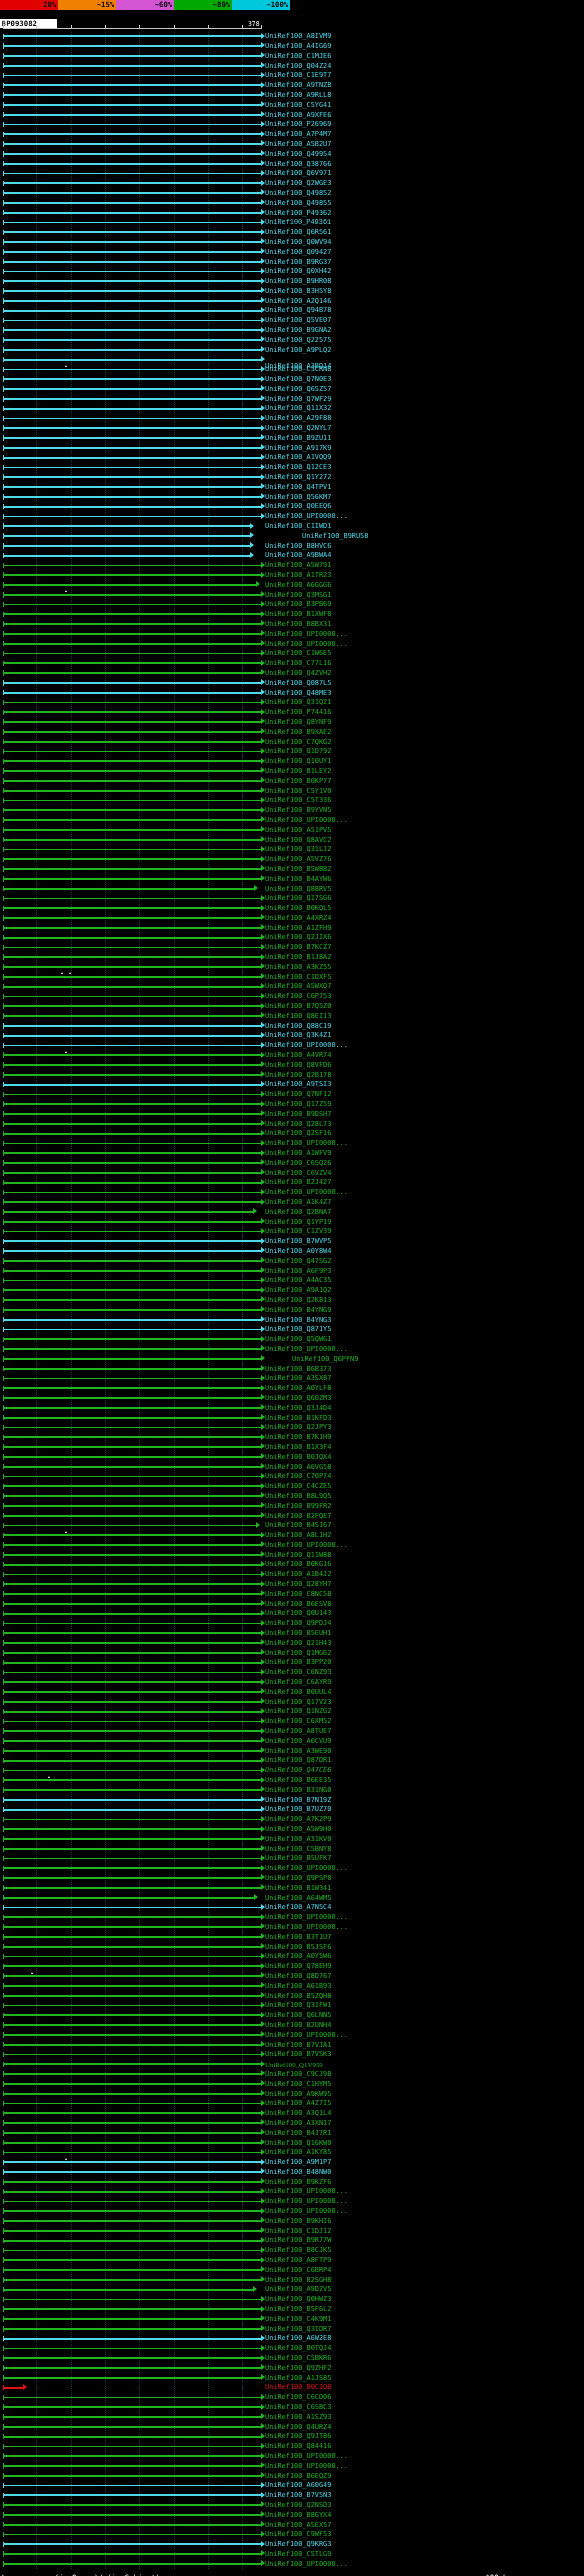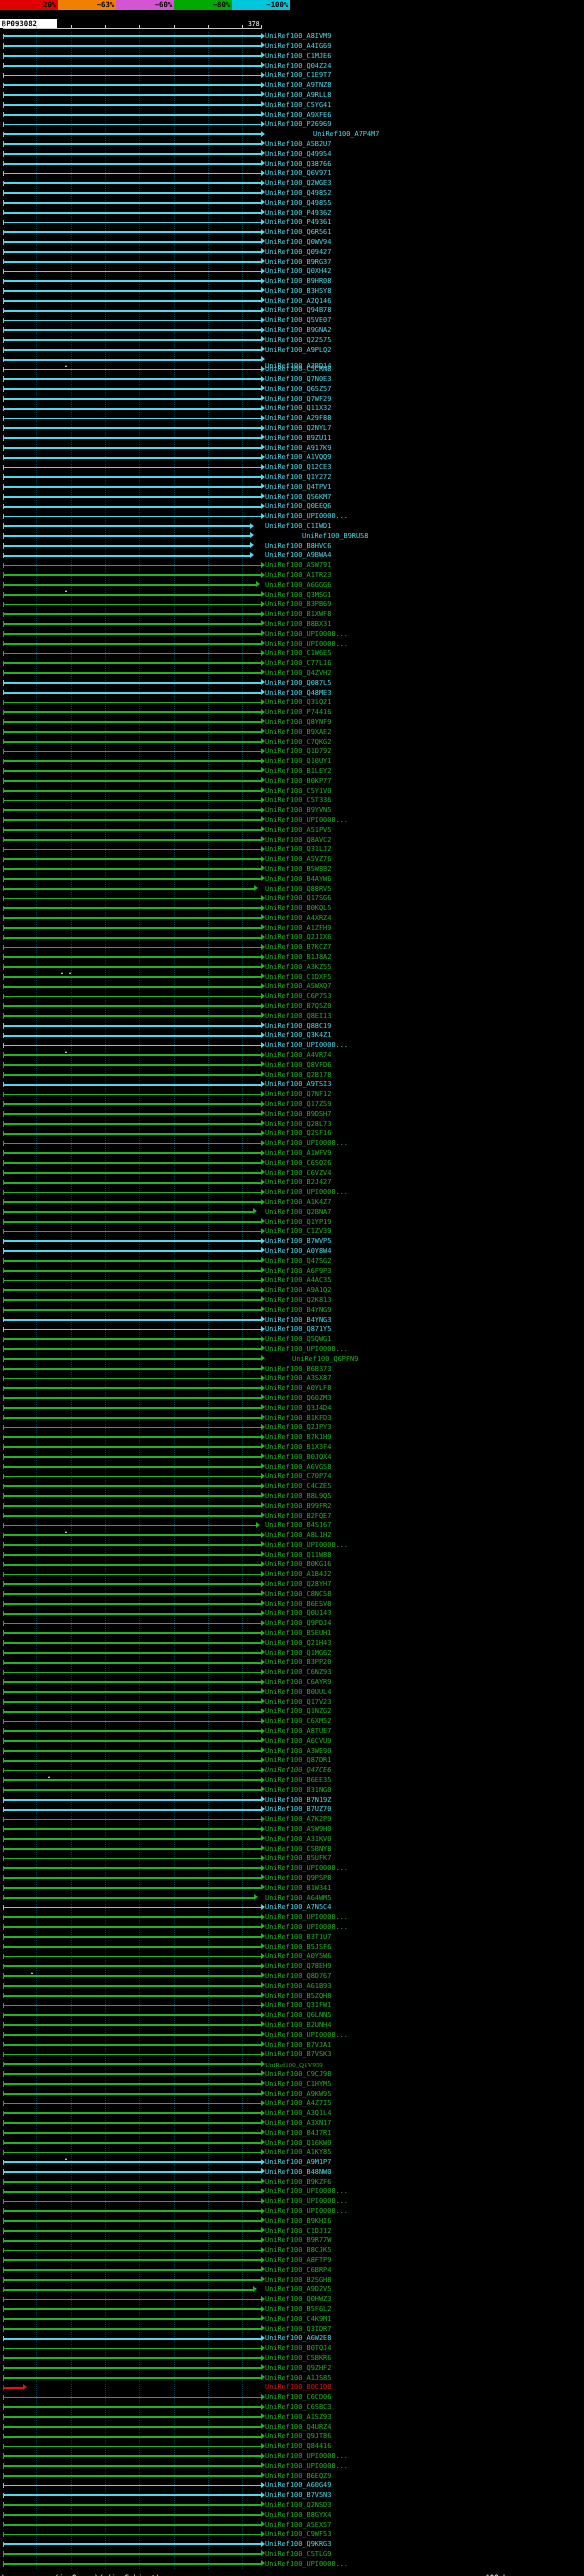--- a/index.html
+++ b/index.html
@@ -28,21 +28,21 @@
 </style>
 </head>
 <body>
 
 <div>
   <div class="key" id="key">
       <div class="key-seg" style="background: rgb(224, 0, 0);">
         <span class="key-label">20%</span>
       </div>
       <div class="key-seg" style="background: rgb(240, 128, 0);">
-        <span class="key-label">~63%</span>
+        <span class="key-label">~15%</span>
       </div>
       <div class="key-seg" style="background: rgb(212, 85, 212);">
         <span class="key-label">~60%</span>
       </div>
       <div class="key-seg" style="background: rgb(0, 168, 0);">
         <span class="key-label">~80%</span>
       </div>
       <div class="key-seg" style="background: rgb(0, 200, 220);">
         <span class="key-label">~100%</span>
       </div>
@@ -132,21 +132,21 @@
       <div class="row">
         <div class="start-tick" style="left: 2.7px; background: rgb(79, 216, 232);"></div>
         <div class="bar" style="left: 2.7px; width: 259px; background: rgb(79, 216, 232);"></div>
         <div class="arrow" style="left: 261px; border-left-color: rgb(79, 216, 232);"></div>
         <span class="row-label" style="color: rgb(79, 216, 232);">UniRef100_P26969</span>
       </div>
       <div class="row">
         <div class="start-tick" style="left: 2.7px; background: rgb(79, 216, 232);"></div>
         <div class="bar" style="left: 2.7px; width: 259px; background: rgb(79, 216, 232);"></div>
         <div class="arrow" style="left: 261px; border-left-color: rgb(79, 216, 232);"></div>
-        <span class="row-label" style="color: rgb(79, 216, 232); margin-left: 48px;">UniRef100_A7P4M7</span>
+        <span class="row-label" style="color: rgb(79, 216, 232);">UniRef100_A7P4M7</span>
       </div>
       <div class="row">
         <div class="start-tick" style="left: 2.7px; background: rgb(79, 216, 232);"></div>
         <div class="bar" style="left: 2.7px; width: 259px; background: rgb(79, 216, 232);"></div>
         <div class="arrow" style="left: 261px; border-left-color: rgb(79, 216, 232);"></div>
         <span class="row-label" style="color: rgb(79, 216, 232);">UniRef100_A5B2U7</span>
       </div>
       <div class="row">
         <div class="start-tick" style="left: 2.7px; background: rgb(79, 216, 232);"></div>
         <div class="bar" style="left: 2.7px; width: 259px; background: rgb(79, 216, 232);"></div>
@@ -186,21 +186,21 @@
       <div class="row">
         <div class="start-tick" style="left: 2.7px; background: rgb(79, 216, 232);"></div>
         <div class="bar" style="left: 2.7px; width: 259px; background: rgb(79, 216, 232);"></div>
         <div class="arrow" style="left: 261px; border-left-color: rgb(79, 216, 232);"></div>
         <span class="row-label" style="color: rgb(79, 216, 232);">UniRef100_P49362</span>
       </div>
       <div class="row">
         <div class="start-tick" style="left: 2.7px; background: rgb(79, 216, 232);"></div>
         <div class="bar" style="left: 2.7px; width: 259px; background: rgb(79, 216, 232);"></div>
         <div class="arrow" style="left: 261px; border-left-color: rgb(79, 216, 232);"></div>
-        <span class="row-label" style="color: rgb(79, 216, 232);">UniRef100_P49361</span>
+        <span class="row-label" style="color: rgb(79, 216, 232); font-family: Liberation Mono, monospace;">UniRef100_P49361</span>
       </div>
       <div class="row">
         <div class="start-tick" style="left: 2.7px; background: rgb(79, 216, 232);"></div>
         <div class="bar" style="left: 2.7px; width: 259px; background: rgb(79, 216, 232);"></div>
         <div class="arrow" style="left: 261px; border-left-color: rgb(79, 216, 232);"></div>
         <span class="row-label" style="color: rgb(79, 216, 232);">UniRef100_Q6R561</span>
       </div>
       <div class="row">
         <div class="start-tick" style="left: 2.7px; background: rgb(79, 216, 232);"></div>
         <div class="bar" style="left: 2.7px; width: 259px; background: rgb(79, 216, 232);"></div>

